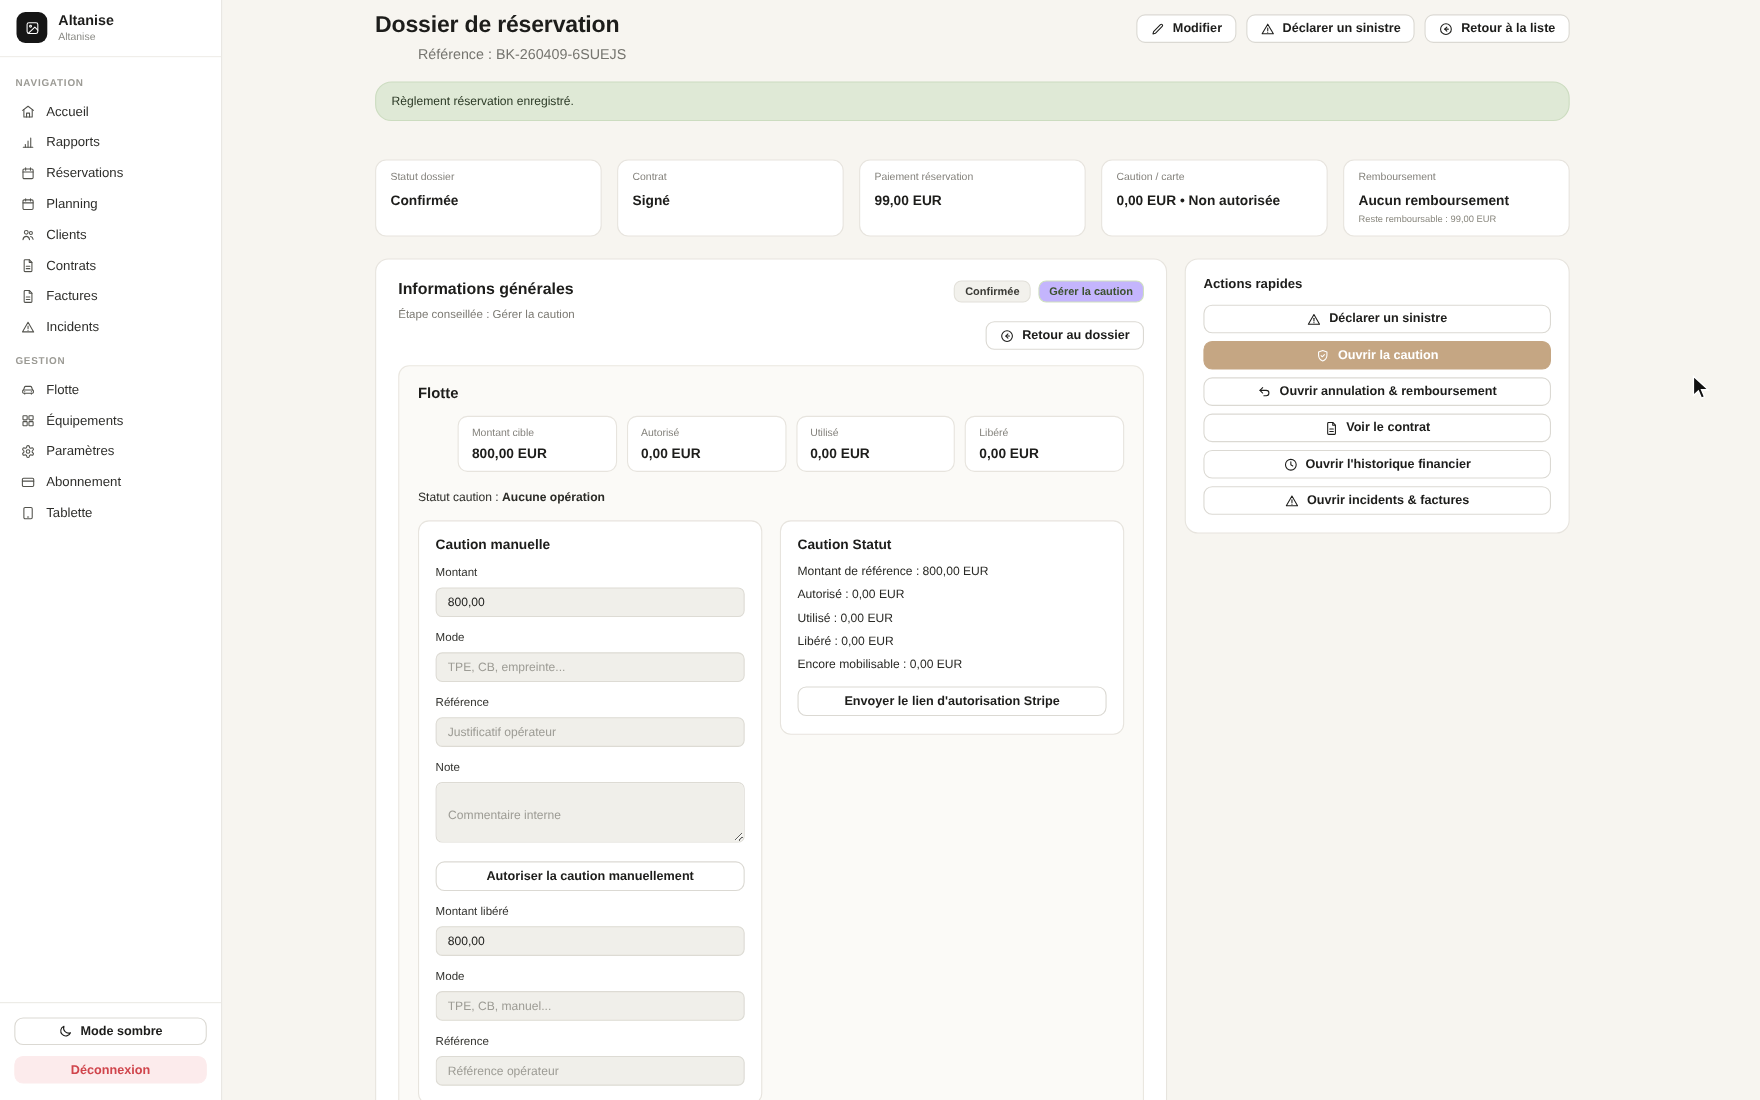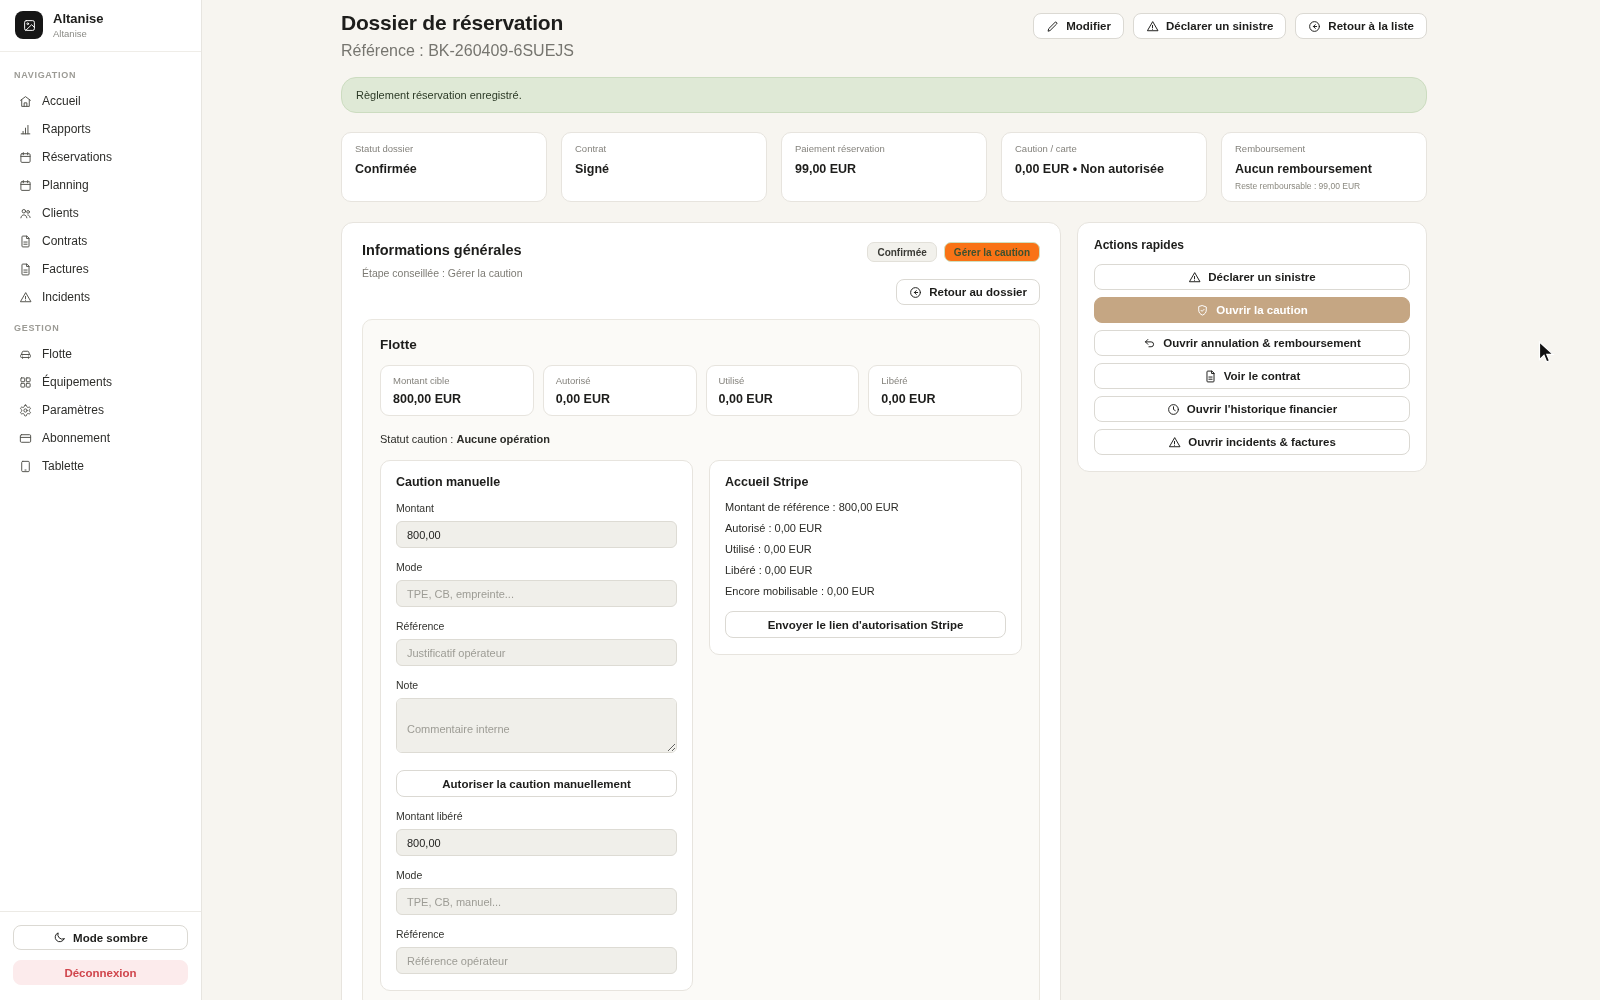--- a/index.html
+++ b/index.html
@@ -25,49 +25,49 @@
 
   .btn { display:flex; align-items:center; justify-content:center; gap:7px; border:1px solid #dbd9d3; background:#fff; border-radius:8px; font-size:11.5px; font-weight:600; cursor:pointer; font-family:inherit; color:#1d1d1b; white-space:nowrap; }
   .mode-btn { height:25px; }
   .logout-btn { height:25px; background:#fcebec; border-color:#fcebec; color:#d0454c; }
 
   
   .main { flex:1; height:1000px; overflow:hidden; }
   .content { width:1086px; margin-left:139px; padding-top:11px; }
   .page-header { display:flex; justify-content:space-between; align-items:flex-start; }
   .page-title { font-size:21px; font-weight:700; letter-spacing:-.2px; }
-  .page-ref { font-size:16px; color:#76756f; margin-top:7px; }
+  .page-ref { font-size:13px; color:#76756f; margin-top:7px;margin-left:39px; }
   .header-actions { display:flex; gap:9px; padding-top:2px; }
   .hbtn { height:26px; padding:0 12px; }
 
   .alert { margin-top:17px; background:#dfe9d6; border:1px solid #ccdcc0; border-radius:15px; padding:11px 14px; font-size:11px; color:#2c3a26; }
 
-  .stats-row { display:grid; grid-template-columns:repeat(5,1fr); gap:14px; margin-top:19px; }
+  .stats-row { display:grid; grid-template-columns:repeat(5,1fr); gap:14px; margin-top:35px; }
   .stat-card { background:#fff; border:1px solid #e7e4de; border-radius:10px; padding:10px 13px; min-height:62px; }
   .stat-label { font-size:9.5px; color:#85837d; }
   .stat-value { font-size:12.5px; font-weight:700; margin-top:8px; }
   .stat-sub { font-size:8.5px; color:#8a887f; margin-top:5px; }
 
   .content-row { display:flex; gap:16px; margin-top:20px; align-items:flex-start; }
   .panel { background:#fff; border:1px solid #e7e4de; border-radius:12px; }
   .main-panel { flex:1; padding:19px 20px; }
   .quick-panel { width:350px; min-width:350px; padding:15px 16px 16px; }
 
   .info-header { display:flex; justify-content:space-between; align-items:flex-start; }
   .info-title { font-size:14.5px; font-weight:700; }
   .info-sub { font-size:10.5px; color:#7d7b74; margin-top:9px; }
   .badges { display:flex; gap:7px; }
   .badge { height:20px; display:inline-flex; align-items:center; padding:0 9px; border-radius:7px; font-size:10px; font-weight:600; }
   .badge-gray { background:#f2f1ec; border:1px solid #e2e0d9; color:#3a3a35; }
-  .badge-green { background:#f97316; border:1px solid #cfe0bf; color:#3c512f; cursor:pointer; }
+  .badge-green { background:#c4b5fd; border:1px solid #cfe0bf; color:#3c512f; cursor:pointer; }
   .back-row { display:flex; justify-content:flex-end; }
 
   .caution-card { margin-top:14px; background:#fbfaf7; border:1px solid #eae7e0; border-radius:10px; padding:17px; }
   .caution-title { font-size:13.5px; font-weight:700; }
-  .caution-stats { display:grid; grid-template-columns:repeat(4,1fr); gap:9px; margin-top:13px; }
+  .caution-stats { display:grid; grid-template-columns:repeat(4,1fr); gap:9px; margin-top:13px;margin-left:36px; }
   .cstat { background:#fff; border:1px solid #e7e4de; border-radius:9px; padding:9px 12px; min-height:50px; }
   .cstat .stat-value { margin-top:6px; }
   .caution-status { font-size:11px; margin-top:17px; color:#2c2c28; }
   .caution-status b { font-weight:700; }
   .caution-cols { display:flex; gap:16px; margin-top:15px; align-items:flex-start; }
   .sub-card { background:#fff; border:1px solid #e7e4de; border-radius:10px; padding:14px 15px 16px; flex:1; }
   .sub-title { font-size:12.5px; font-weight:700; }
 
   .field { margin-top:13px; }
   .field-label { font-size:10.5px; color:#33332f; margin-bottom:7px; font-weight:500; }
@@ -388,21 +388,21 @@
                   <span>Autoriser la caution manuellement</span>
                 </button>
                 <div id="manual-fields-2">
                     <div class="field"><div class="field-label">Montant libéré</div><input class="tinput" type="text" placeholder="" value="800,00" style=""></div>
                     <div class="field"><div class="field-label">Mode</div><input class="tinput" type="text" placeholder="TPE, CB, manuel..." style=""></div>
                     <div class="field"><div class="field-label">Référence</div><input class="tinput" type="text" placeholder="Référence opérateur" style=""></div>
                   </div>
               </div>
 
               <div class="sub-card">
-                <h4 class="sub-title">Accueil Stripe</h4>
+                <h4 class="sub-title">Caution Statut</h4>
                 <div id="stripe-lines">
                     <div class="stripe-line">Montant de référence : 800,00 EUR</div>
                     <div class="stripe-line">Autorisé : 0,00 EUR</div>
                     <div class="stripe-line">Utilisé : 0,00 EUR</div>
                     <div class="stripe-line">Libéré : 0,00 EUR</div>
                     <div class="stripe-line">Encore mobilisable : 0,00 EUR</div>
                   </div>
                 <button class="btn wide-btn">
                   <span>Envoyer le lien d'autorisation Stripe</span>
                 </button>

